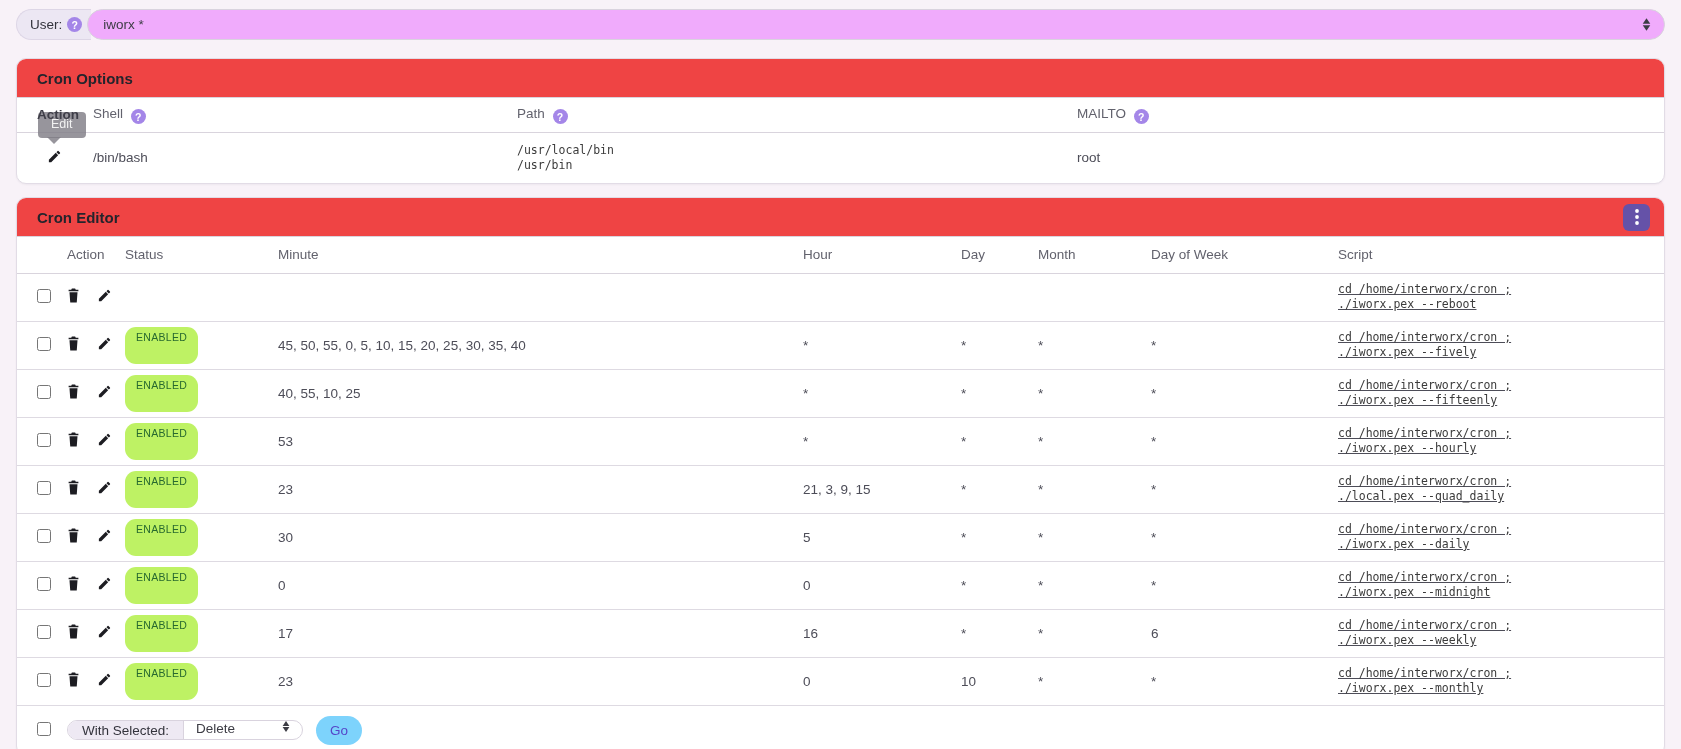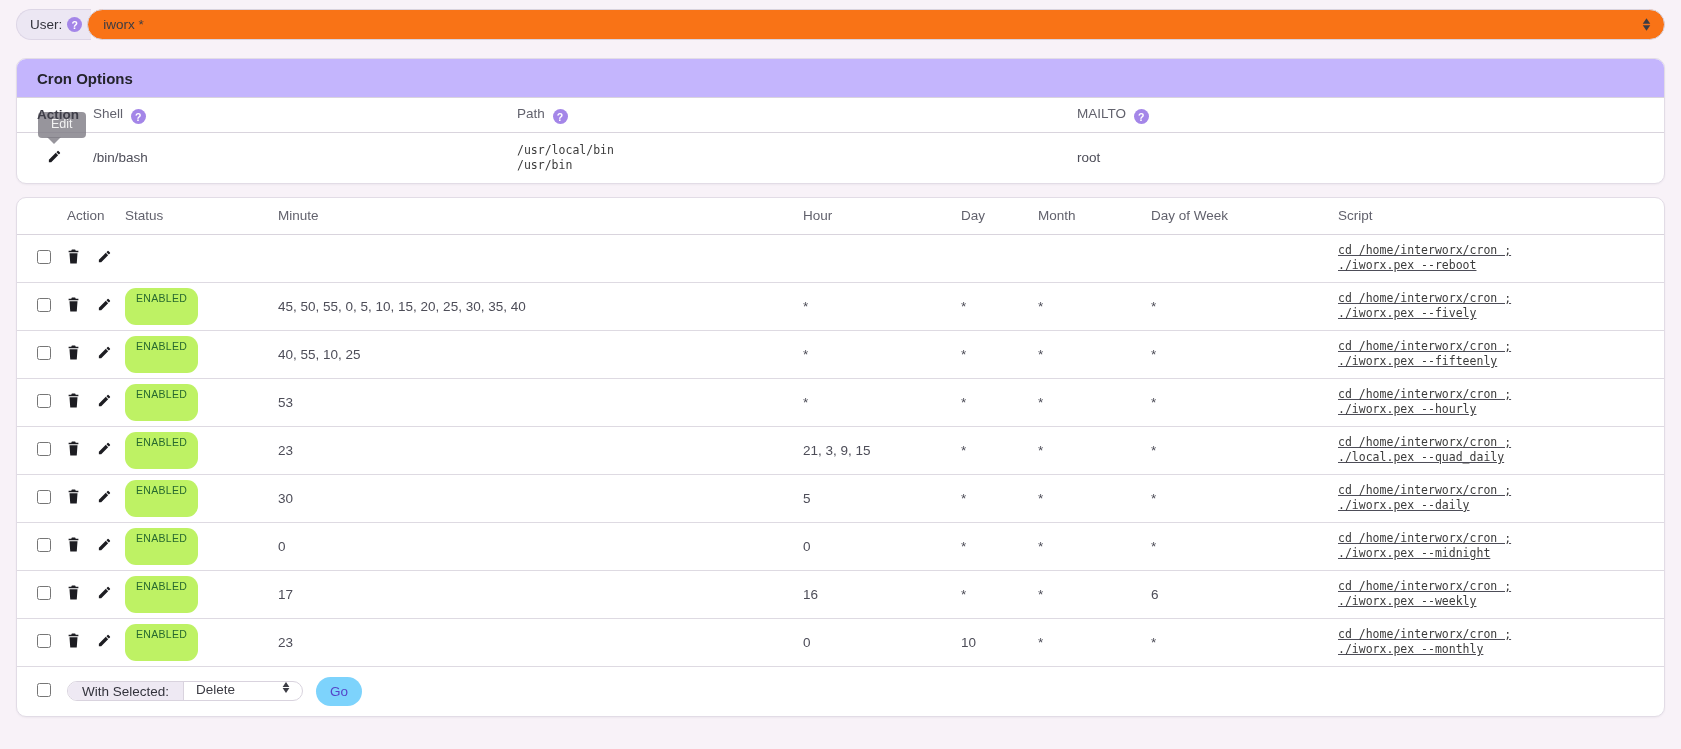--- a/index.html
+++ b/index.html
@@ -21,34 +21,34 @@
     font-size:13.5px; color:#33333c; position:relative; z-index:0;
   }
   .help {
     display:inline-flex; align-items:center; justify-content:center;
     width:15px; height:15px; border-radius:50%;
     background:#a486e8; color:#fff; font-size:10.5px; font-weight:bold;
     cursor:pointer; flex:0 0 auto;
   }
   .user-select {
     flex:1; display:flex; align-items:center; justify-content:space-between;
-    background:#f97316; border:1px solid #d9d3de; border-radius:16px;
+    background:#f0abfc; border:1px solid #d9d3de; border-radius:16px;
     padding:0 13px 0 15px; font-size:13.5px; color:#3c3c44; cursor:pointer;
     margin-left:-4px; position:relative; z-index:1;
   }
   .stepper { display:inline-flex; flex-direction:column; gap:1px; line-height:0; }
   .stepper svg { display:block; }
 
   
   .panel {
     background:#fff; border:1px solid #e2dce6; border-radius:10px;
     box-shadow:0 1px 2px rgba(40,30,60,.05); overflow:visible; position:relative;
   }
   .panel-header {
-    background:#c4b5fd; border-bottom:1px solid #d9d4dd;
+    background:#ef4444; border-bottom:1px solid #d9d4dd;
     border-radius:9px 9px 0 0;
     display:flex; align-items:center; justify-content:space-between;
     height:39px; padding:0 14px 0 20px;
   }
   .panel-title { font-size:15px; font-weight:bold; color:#24242c; }
   .kebab-btn {
     width:27px; height:27px; border:none; border-radius:6px;
     background:#6552a8; display:flex; align-items:center; justify-content:center;
     cursor:pointer;
   }
@@ -183,20 +183,30 @@
             <span>/usr/bin</span>
           </div>
         </td>
         <td>root</td>
       </tr>
     </tbody>
   </table>
 </div>
 
 <div class="panel">
+  <div class="panel-header">
+    <span class="panel-title">Cron Editor</span>
+    <button class="kebab-btn">
+      <svg width="4" height="16" viewBox="0 0 4 16">
+        <circle cx="2" cy="2" r="1.9" fill="#fff"></circle>
+          <circle cx="2" cy="8" r="1.9" fill="#fff"></circle>
+          <circle cx="2" cy="14" r="1.9" fill="#fff"></circle>
+      </svg>
+    </button>
+  </div>
 
   <table class="ed-table">
     <colgroup>
       <col style="width:50px">
         <col style="width:58px">
         <col style="width:153px">
         <col style="width:525px">
       <col style="width:158px">
         <col style="width:77px">
         <col style="width:113px">

